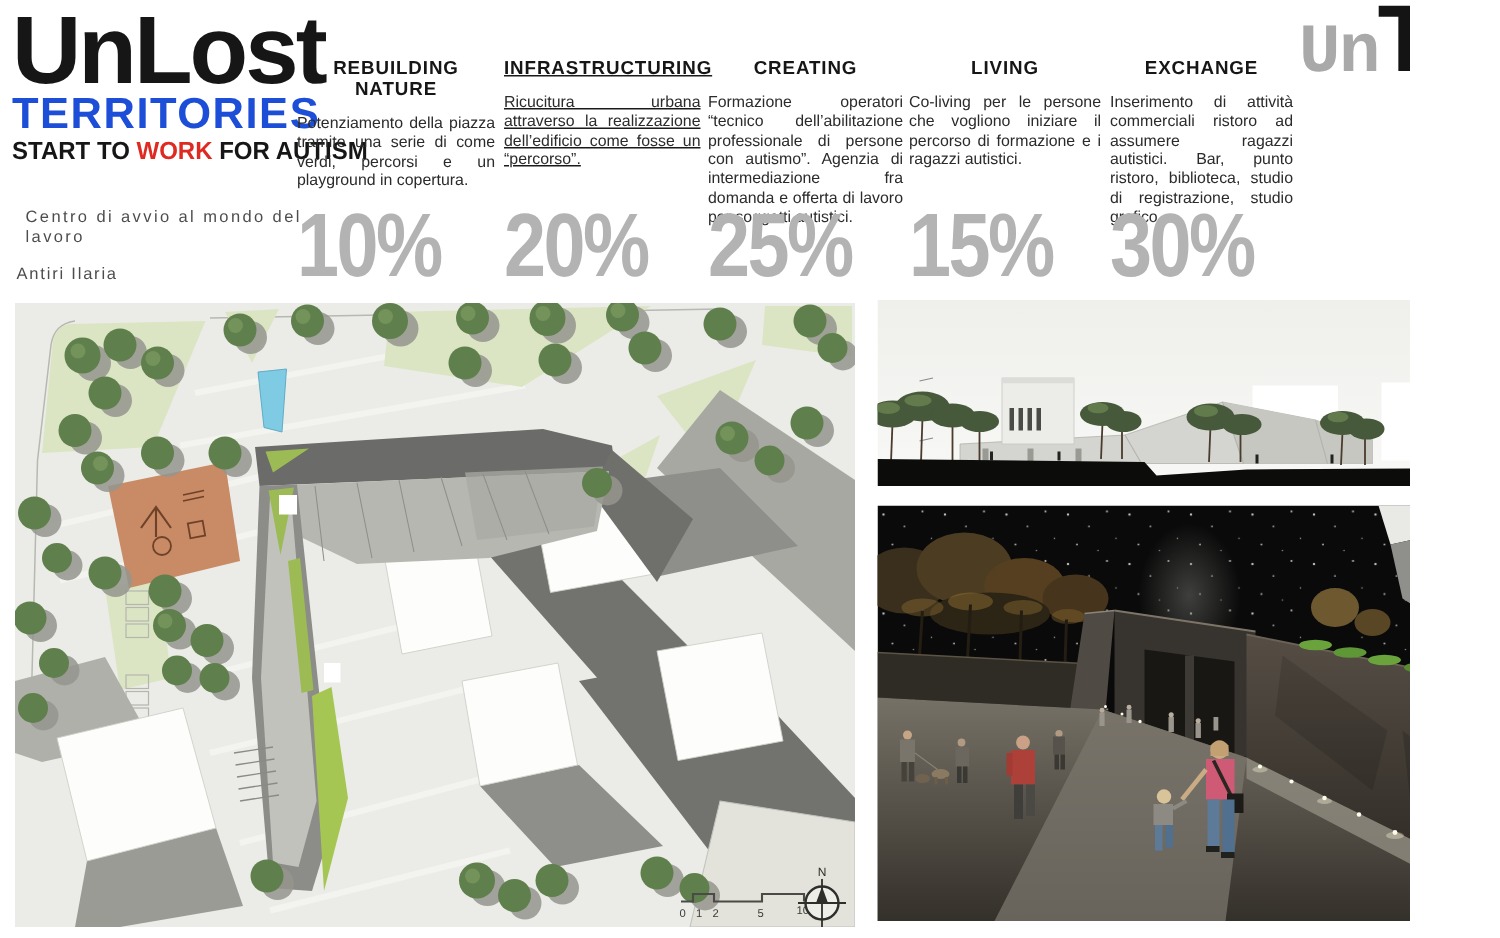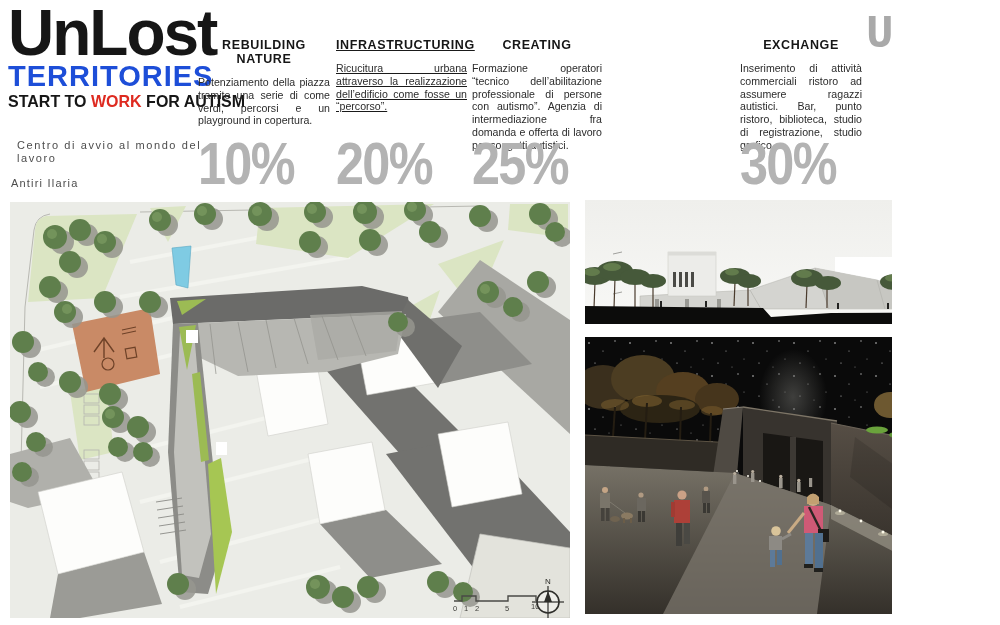--- a/index.html
+++ b/index.html
@@ -1,17 +1,17 @@
 <!DOCTYPE html>
 <html><head>
 <meta charset="utf-8">
 <style>
   html,body{margin:0;padding:0;background:#fff;}
   .board{position:relative;width:892px;height:625px;background:#ffffff;overflow:hidden;
-         font-family:"Liberation Sans",sans-serif;color:#1a1a1a;}
+         font-family:"Liberation Sans",sans-serif;color:#1a1a1a;padding-left:48px;}
   
   .logo{position:absolute;left:8px;top:4px;width:210px;}
   .logo-line1{font-size:64px;font-weight:bold;letter-spacing:-2px;line-height:.92;color:#161616;}
   .logo-line2{font-size:29px;font-weight:bold;letter-spacing:1px;line-height:1.05;color:#1d4ed8;margin-top:-2px;}
   .logo-tag{font-size:16.5px;font-weight:bold;letter-spacing:0;margin-top:1px;transform:scaleX(.97);transform-origin:left;white-space:nowrap;color:#161616;}
   .logo-tag .hl{color:#de2a20;}
   .subtitle{position:absolute;left:17px;top:139px;width:205px;font-size:11px;letter-spacing:1.6px;
             color:#4d4d4d;line-height:1.18;}
   .author{position:absolute;left:11px;top:177px;font-size:11px;letter-spacing:1.2px;color:#4d4d4d;}
   
@@ -58,20 +58,25 @@
   </div>
   <div class="col c2">
     <h2>INFRASTRUCTURING</h2>
     <p>Ricucitura urbana attraverso la realizzazione dell’edificio come fosse un “percorso”.</p>
     <div class="percent">20%</div>
   </div>
   <div class="col c3">
     <h2>CREATING</h2>
     <p>Formazione operatori “tecnico dell’abilitazione professionale di persone con autismo”. Agenzia di intermediazione fra domanda e offerta di lavoro per soggetti autistici.</p>
     <div class="percent">25%</div>
+  </div>
+  <div class="col c4">
+    <h2>LIVING</h2>
+    <p>Co-living per le persone che vogliono iniziare il percorso di formazione e i ragazzi autistici.</p>
+    <div class="percent">15%</div>
   </div>
   <div class="col c5">
     <h2>EXCHANGE</h2>
     <p>Inserimento di attività commerciali ristoro ad assumere ragazzi autistici. Bar, punto ristoro, biblioteca, studio di registrazione, studio grafico.</p>
     <div class="percent">30%</div>
   </div>
 
   <div class="brand">
     <div class="wordmark">
       <span class="wm-gray">Un</span>

